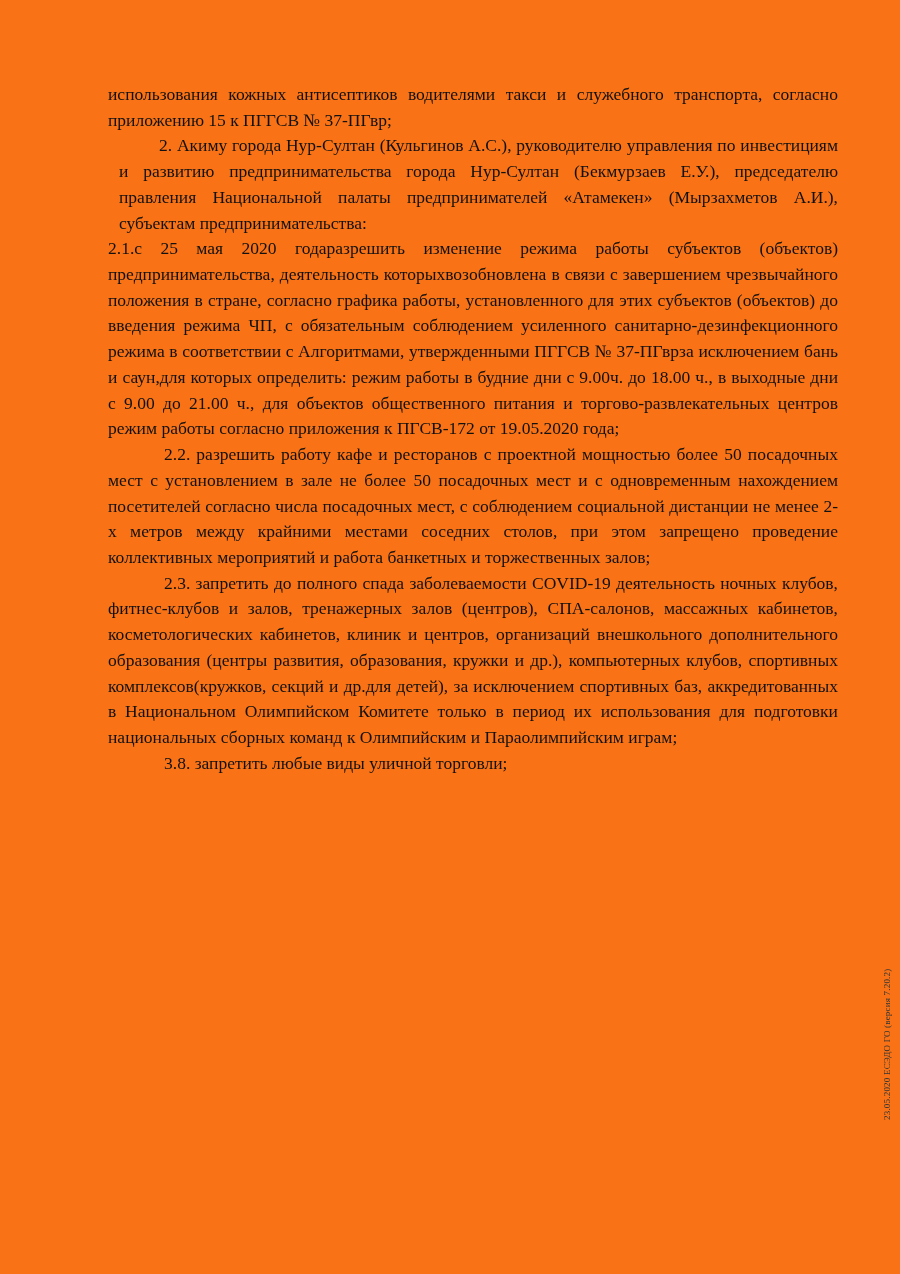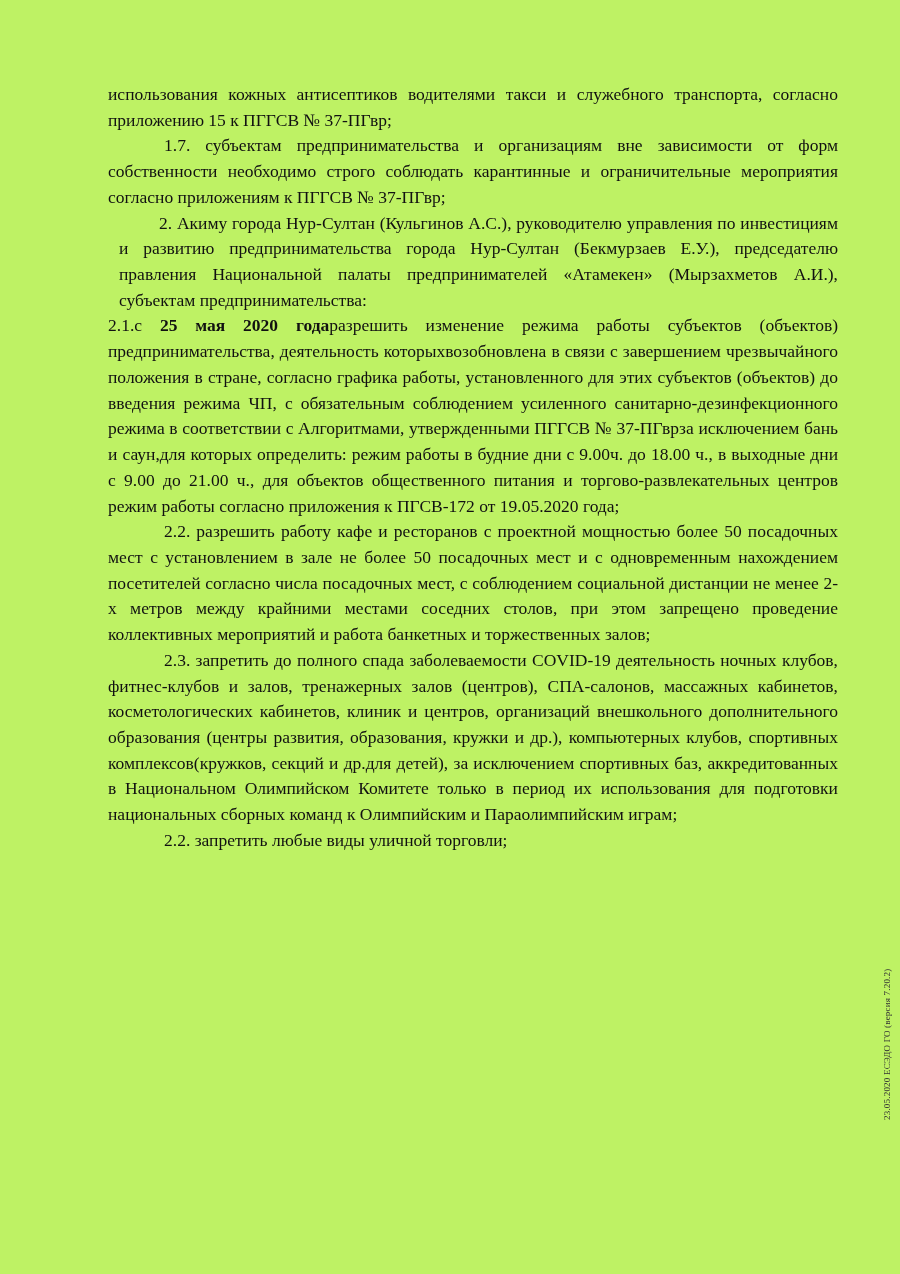--- a/index.html
+++ b/index.html
@@ -4,21 +4,21 @@
 <style>
   html, body {
     margin: 0;
     padding: 0;
     background: #ffffff;
   }
   .page {
     position: relative;
     width: 900px;
     height: 1274px;
-    background: #bef264;
+    background: #f97316;
     overflow: hidden;
     font-family: "Liberation Serif", "DejaVu Serif", serif;
     color: #000000;
   }
   .content {
     position: absolute;
     left: 108px;
     top: 82px;
     width: 730px;
   }
@@ -27,21 +27,21 @@
     font-size: 17.5px;
     line-height: 1.47;
     text-align: justify;
     text-justify: inter-word;
     color: #111111;
   }
   p.indent {
     text-indent: 56px;
   }
   .bold {
-    font-weight: bold;
+    font-weight: normal;
     margin-top: 36px;
   }
   p.bold-block {
     font-weight: normal;
     text-indent: 40px;
     margin-left: 11px;
   }
   .sidemark {
     position: absolute;
     right: 18px;
@@ -59,32 +59,31 @@
 </style>
 </head>
 <body>
 
 <div class="page">
 
   <div class="content">
 
     <p class="plain">использования кожных антисептиков водителями такси и служебного транспорта, согласно приложению 15 к ПГГСВ № 37-ПГвр;</p>
 
-    <p class="indent">1.7. субъектам предпринимательства и организациям вне зависимости от форм собственности необходимо строго соблюдать карантинные и ограничительные мероприятия согласно приложениям к ПГГСВ № 37-ПГвр;</p>
 
 
     <p class="bold-block">2. Акиму города Нур-Султан (Кульгинов А.С.), руководителю управления   по инвестициям и развитию предпринимательства города Нур-Султан (Бекмурзаев Е.У.), председателю правления Национальной палаты предпринимателей «Атамекен» (Мырзахметов А.И.), субъектам предпринимательства:</p>
 
     <p class="plain"><span>2.1.с </span><span class="bold">25 мая 2020 года</span><span>разрешить изменение режима работы субъектов (объектов) предпринимательства, деятельность которыхвозобновлена в связи с завершением чрезвычайного положения в стране, согласно графика работы, установленного для этих субъектов (объектов) до введения режима ЧП, с обязательным соблюдением усиленного санитарно-дезинфекционного режима в соответствии с Алгоритмами, утвержденными ПГГСВ № 37-ПГврза исключением бань и саун,для которых определить: режим работы в будние дни с 9.00ч. до 18.00 ч., в выходные дни с 9.00 до 21.00 ч., для объектов общественного питания и торгово-развлекательных центров режим работы согласно приложения к ПГСВ-172 от 19.05.2020 года;</span></p>
 
     <p class="indent">2.2. разрешить работу кафе и ресторанов с проектной мощностью более 50 посадочных мест с установлением в зале не более 50 посадочных мест и с одновременным нахождением посетителей согласно числа посадочных мест, с соблюдением социальной дистанции не менее 2-х метров между крайними местами соседних столов, при этом запрещено проведение коллективных мероприятий и работа банкетных и торжественных залов;</p>
 
     <p class="indent">2.3. запретить до полного спада заболеваемости COVID-19 деятельность ночных клубов, фитнес-клубов и залов, тренажерных залов (центров), СПА-салонов, массажных кабинетов, косметологических кабинетов, клиник и центров, организаций внешкольного дополнительного образования (центры развития, образования, кружки и др.), компьютерных клубов, спортивных комплексов(кружков, секций и др.для детей), за исключением спортивных баз, аккредитованных в Национальном Олимпийском Комитете только в период их использования для подготовки национальных сборных команд к Олимпийским и Параолимпийским играм;</p>
 
 
-    <p class="indent">2.2. запретить любые виды уличной торговли;</p>
+    <p class="indent">3.8. запретить любые виды уличной торговли;</p>
 
 
   </div>
 
   <div class="sidemark">23.05.2020  ЕСЭДО ГО (версия 7.20.2)</div>
 
 </div>
 
 </body></html>

